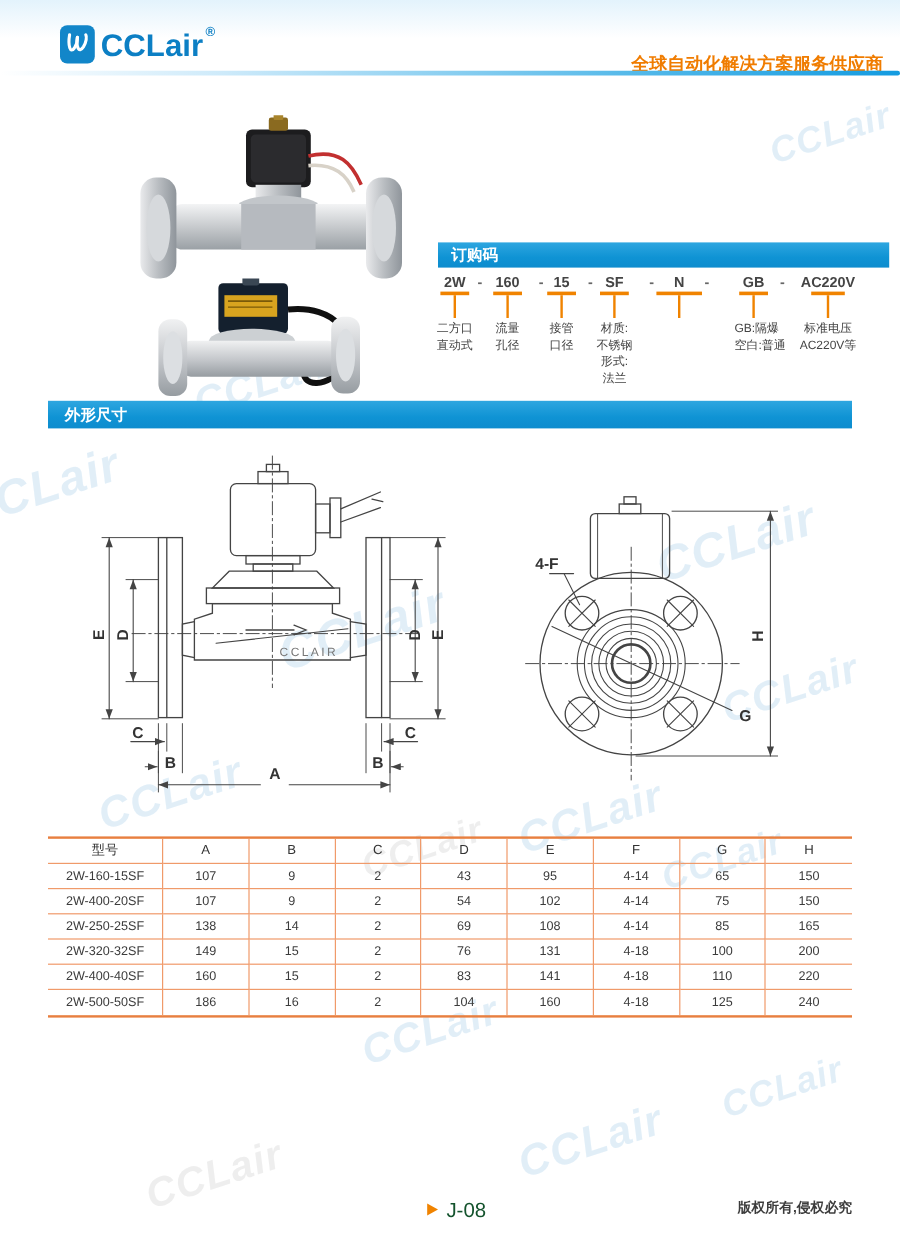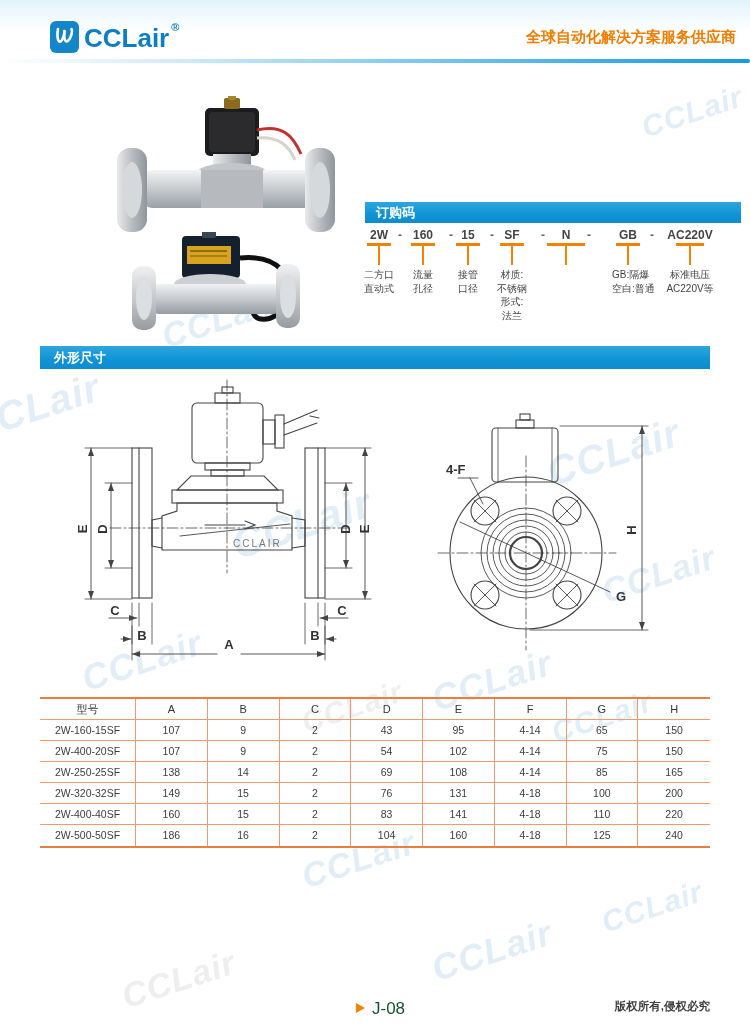--- a/index.html
+++ b/index.html
@@ -10,32 +10,32 @@
   
   .hdr-band{position:absolute;left:0;top:0;width:750px;height:58px;
             background:linear-gradient(180deg,#e3f3fc 0%,#ffffff 55%);}
   .hdr-line{position:absolute;left:0;top:59px;width:750px;height:4px;border-radius:2px;
             background:linear-gradient(90deg,#ffffff 0%,#cdeafa 25%,#55b9e9 70%,#139be0 100%);}
   .logo-wrap{position:absolute;left:50px;top:21px;display:flex;align-items:flex-start;}
   .logo-mark{width:29px;height:32px;background:#1286c9;border-radius:6px;display:flex;
              align-items:center;justify-content:center;}
   .logo-text{font-size:26px;font-weight:bold;color:#0c7fc4;margin-left:5px;line-height:34px;}
   .logo-reg{font-size:11px;color:#0c7fc4;vertical-align:super;margin-left:2px;font-weight:bold;}
-  .tagline{position:absolute;right:14px;top:28px;font-size:15px;font-weight:bold;color:#f07c00;}
+  .tagline{position:absolute;right:14px;top:44px;font-size:15px;font-weight:bold;color:#f07c00;}
 
   
   .page-title{position:absolute;left:362px;top:79px;width:382px;text-align:center;
               font-size:21px;font-weight:bold;color:#1a1a1a;}
 
   
   .bar{position:absolute;height:21px;background:linear-gradient(180deg,#2ea6e0 0%,#0f93d4 60%,#0d8cce 100%);
        color:#fff;font-size:13px;font-weight:bold;line-height:21px;padding-left:11px;}
   .bar-overview{left:365px;top:109px;width:376px;}
   .bar-order{left:365px;top:202px;width:376px;}
-  .bar-dims{left:40px;top:334px;width:670px;height:23px;line-height:23px;padding-left:14px;margin-top:12px;}
+  .bar-dims{left:40px;top:334px;width:670px;height:23px;line-height:23px;padding-left:14px;}
 
   
   .overview-body{position:absolute;left:366px;top:134px;width:380px;font-size:11.5px;
                  line-height:21px;color:#333;white-space:pre-line;}
 
   
   .code{position:absolute;top:228px;transform:translateX(-50%);font-size:12px;font-weight:600;color:#444;}
   .code-dash{position:absolute;top:228px;transform:translateX(-50%);font-size:12px;font-weight:600;color:#666;}
   .tmark{position:absolute;top:243px;transform:translateX(-50%);width:24px;height:3px;background:#f08300;}
   .tmark:after{content:"";position:absolute;left:50%;top:3px;transform:translateX(-50%);

